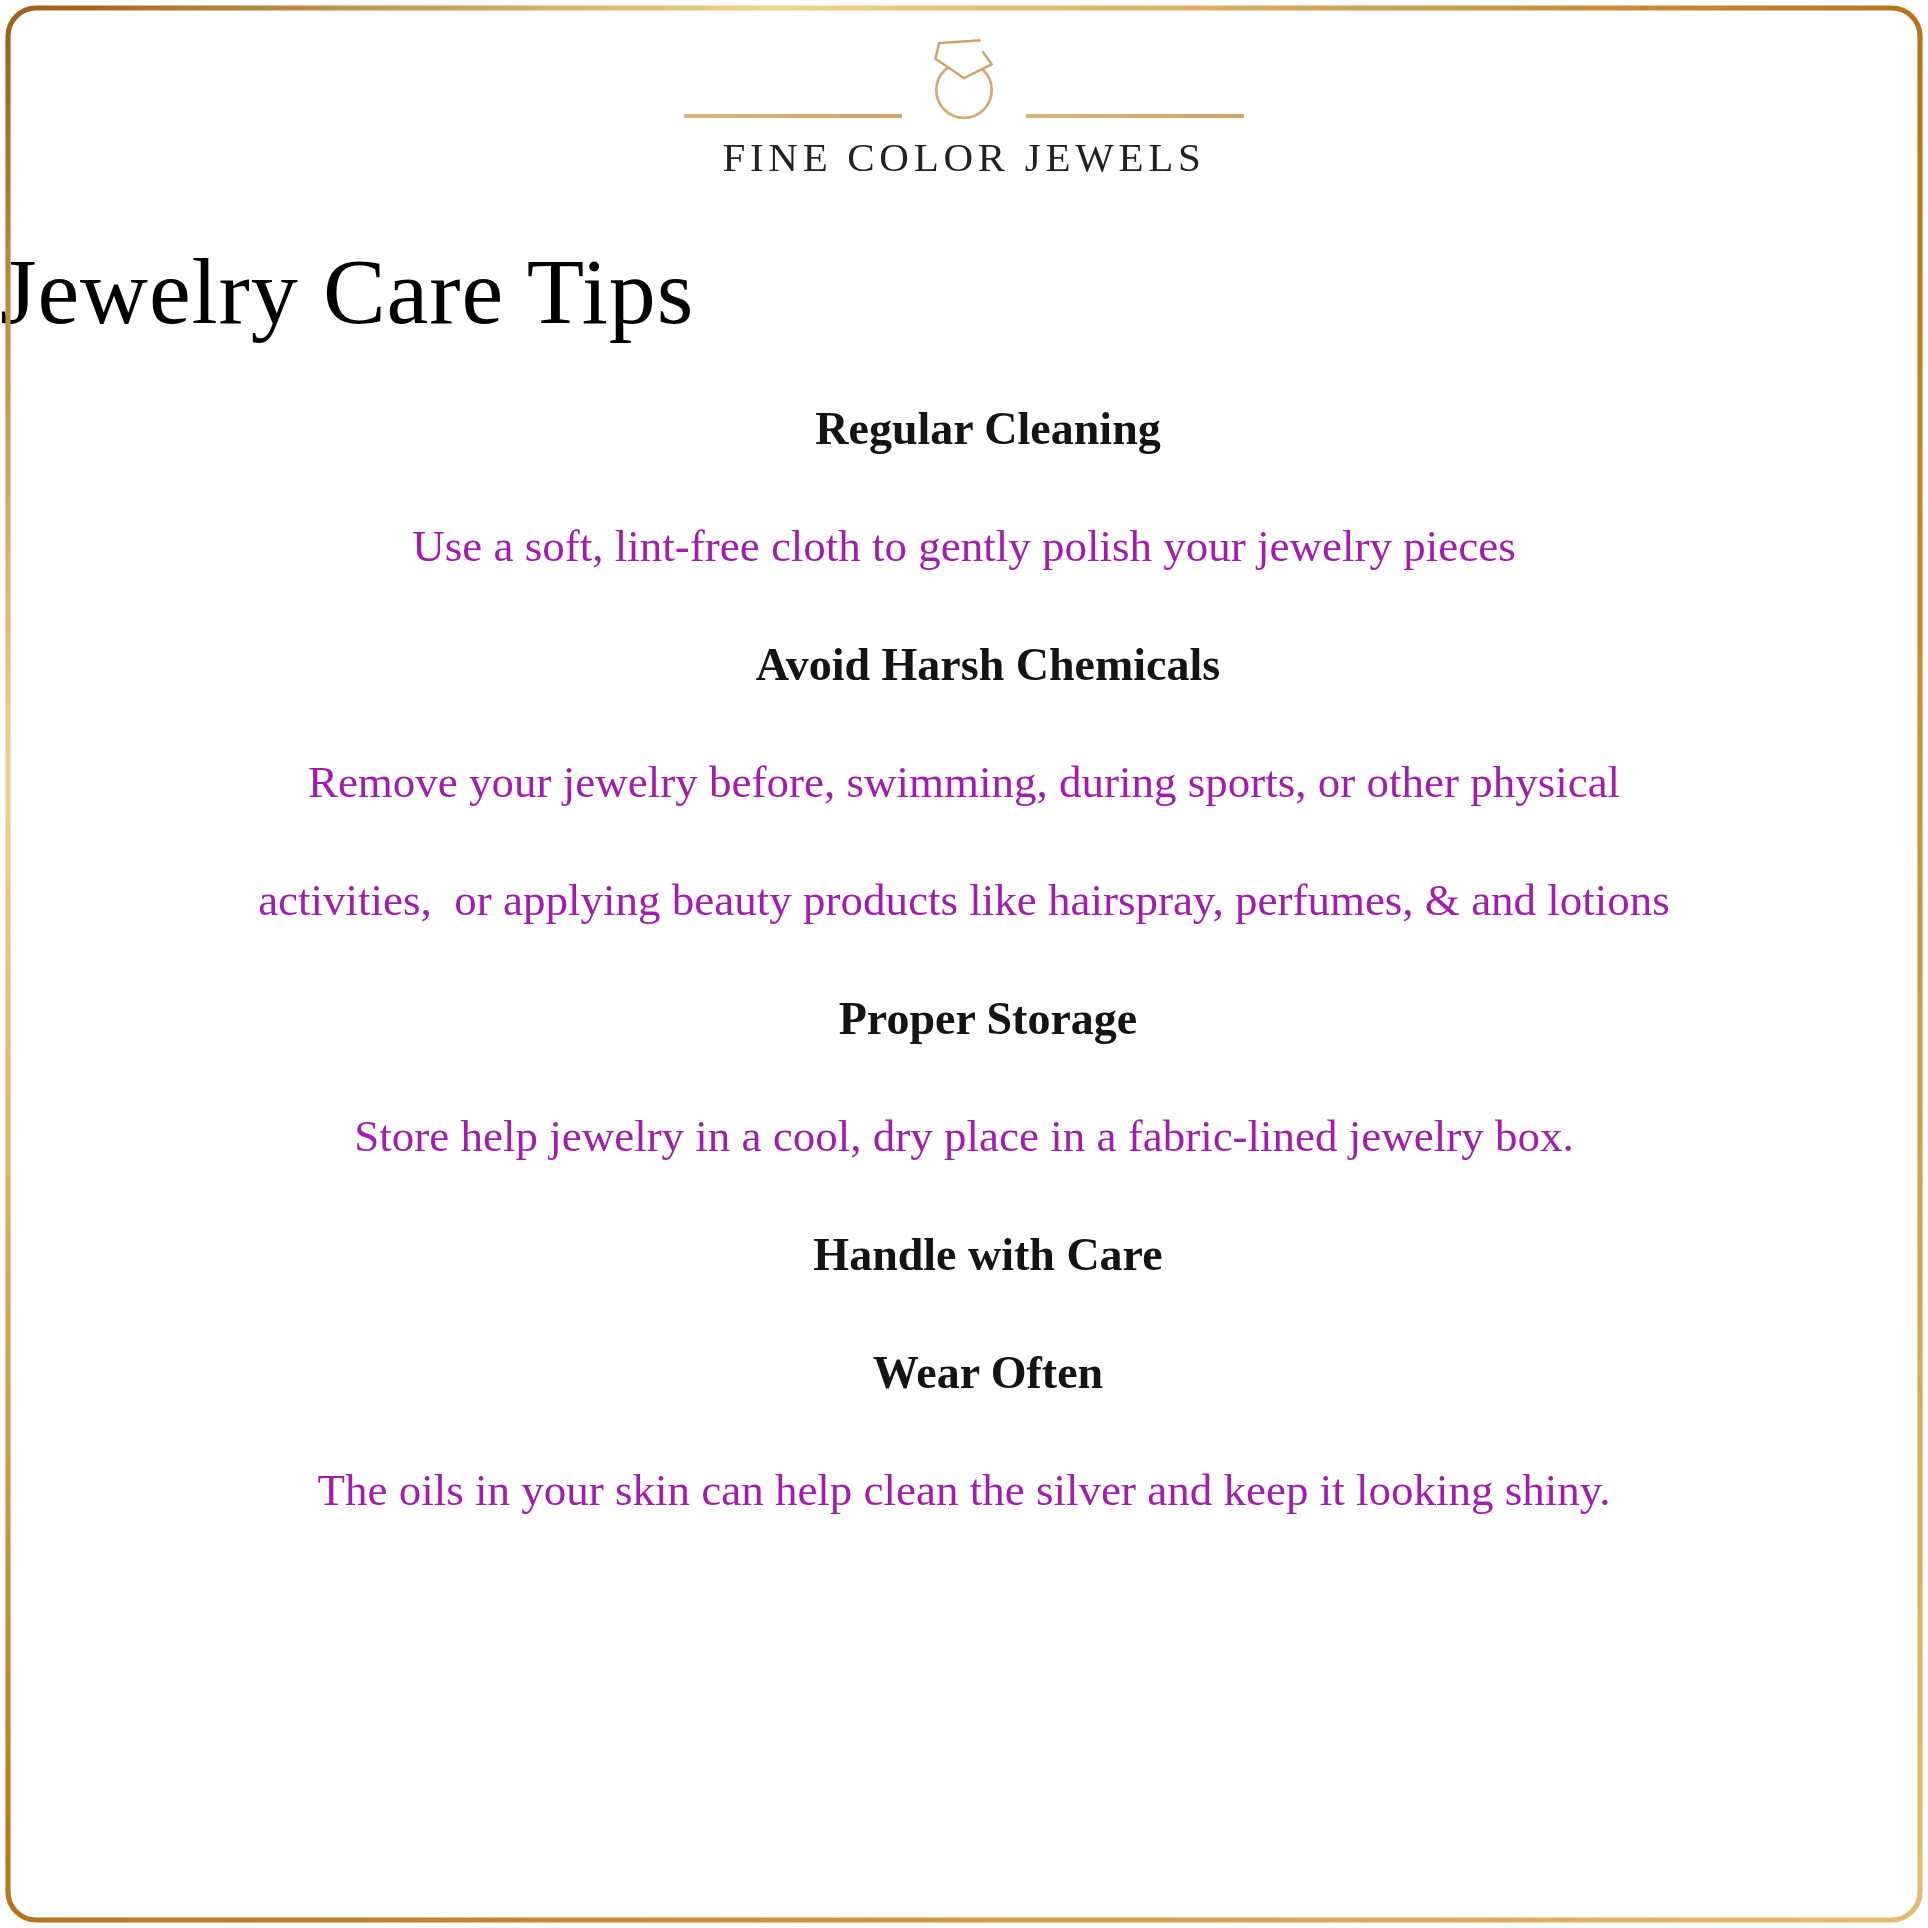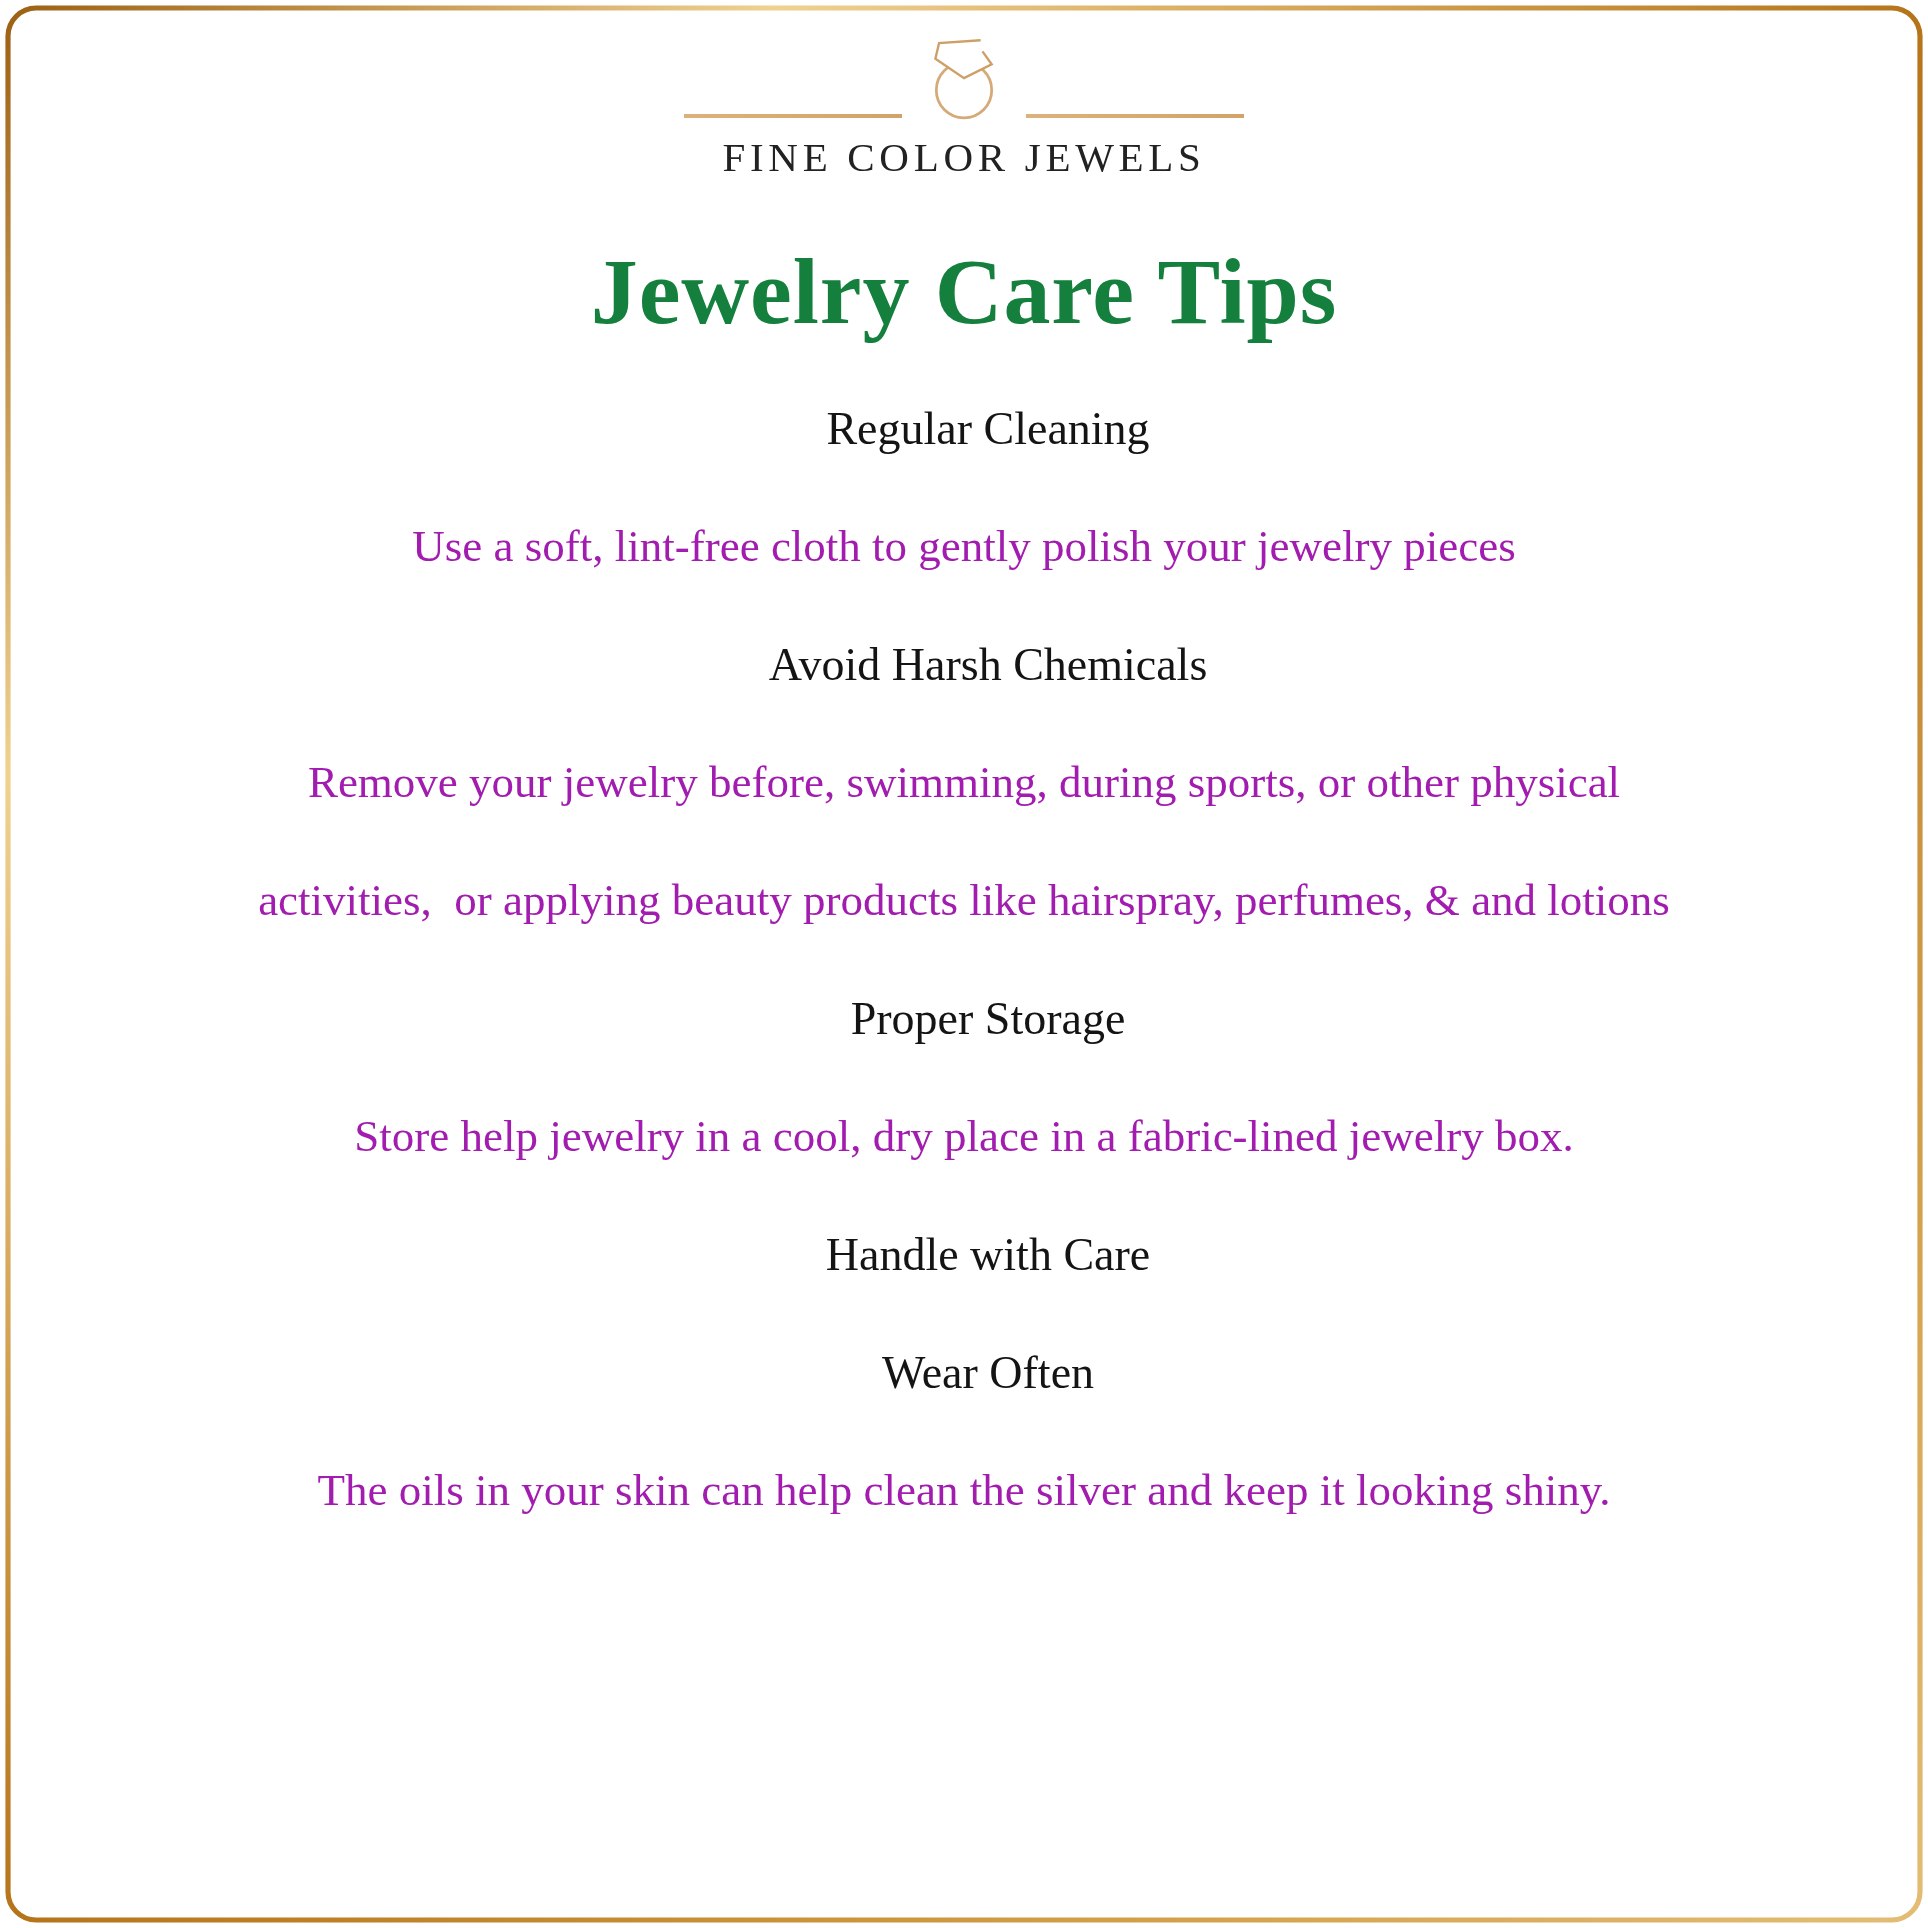--- a/index.html
+++ b/index.html
@@ -35,37 +35,37 @@
     font-size:41px;
     line-height:41px;
     letter-spacing:4.7px;
     text-align:center;
     color:#222222;
   }
   .title {
     margin-top:52px;
     font-size:94px;
     line-height:122px;
-    font-weight:700;
-    text-align:center;
-    color:#15803d;
+    font-weight:400;
+    text-align:left;
+    color:#000000;
     letter-spacing:0.9px;
   }
   .content { margin-top:17px; }
   .row {
     height:118px;
     display:flex;
     align-items:center;
     justify-content:center;
     white-space:pre;
     font-size:45px;
     color:#a21caf;
   }
   .row.heading {
-    font-weight:400;
+    font-weight:700;
     font-size:46px;
     color:#141414;
     margin-left:48px;
   }
 </style>
 </head>
 <body>
 
 <div class="poster" style="background: rgb(255, 255, 255); color: rgb(28, 28, 28);">
 

